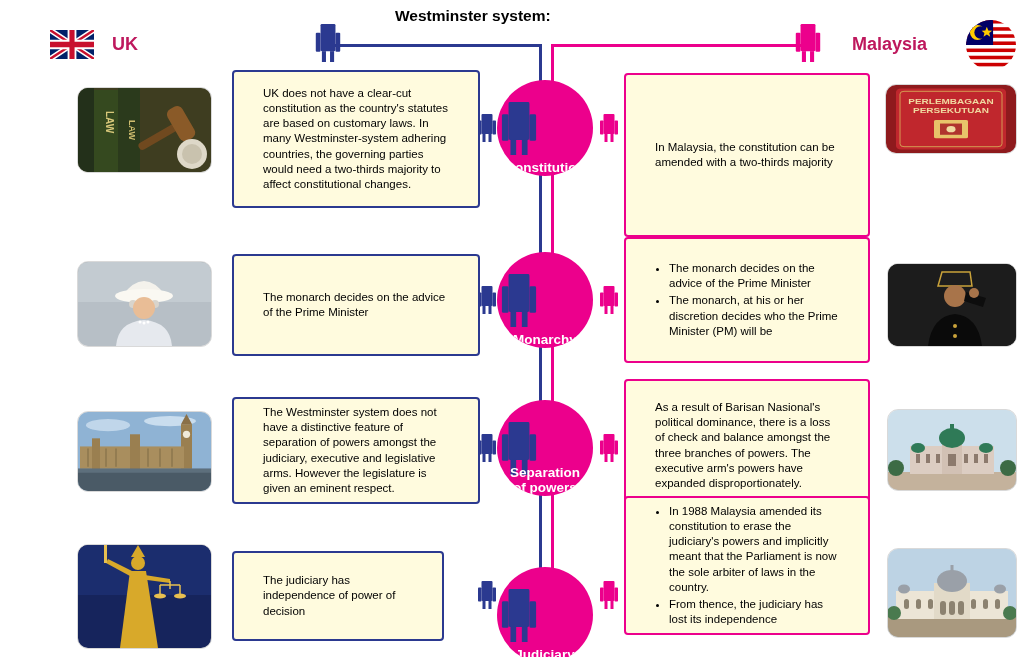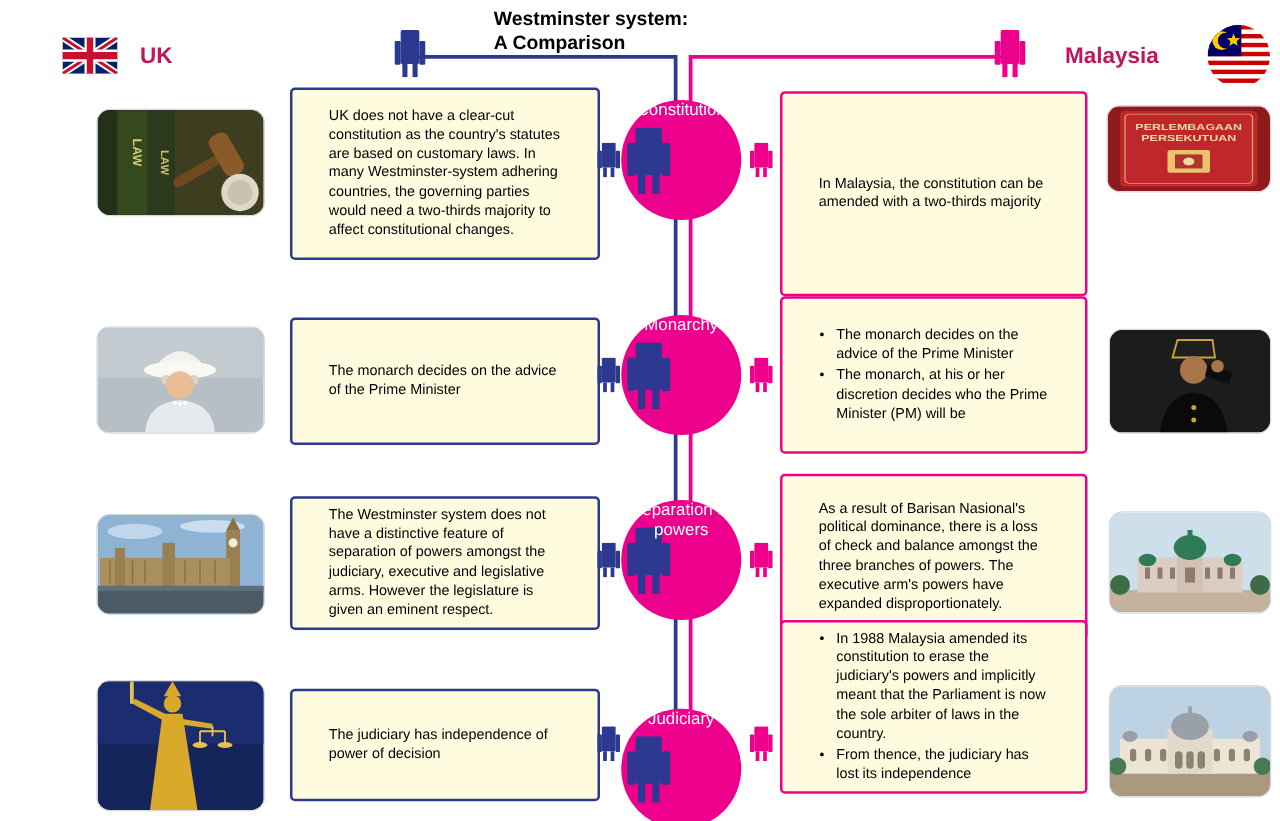--- a/index.html
+++ b/index.html
@@ -25,22 +25,22 @@
   .box{position:absolute;background:#FFFBDE;border:2.5px solid #2B3990;border-radius:4px;
        padding:8px 29px;font-size:11.5px;line-height:1.32;color:#000;
        display:flex;flex-direction:column;justify-content:center}
   .box.my{border-color:#EC008C}
   .box p{margin:0}
   .box p + p{margin-top:2px}
   .box ul{margin:0;padding-left:14px}
   .box li{margin:2px 0}
 
   .circle{position:absolute;width:96px;height:96px;border-radius:50%;background:#EC008C;
-          color:#fff;display:flex;align-items:flex-start;justify-content:center;text-align:center;
-          font-weight:normal;font-size:13.5px;line-height:1.15;overflow:hidden}
+          color:#fff;display:flex;align-items:flex-end;justify-content:center;text-align:center;
+          font-weight:bold;font-size:13.5px;line-height:1.15;overflow:hidden}
   .circle .big-chair{position:absolute;left:3px;top:21px;width:38px;height:55px;fill:#2B3990}
   .circle .topic{position:relative;z-index:2;width:86px}
 
   .photo{position:absolute;border-radius:10px;overflow:hidden;outline:1px solid rgba(0,0,0,.15)}
   .photo svg{display:block;width:100%;height:100%}
 </style>
 </head>
 <body>
 
 <div class="canvas">
@@ -55,21 +55,20 @@
     </symbol>
   </svg>
 
   <div class="line" style="left:330px;top:44px;width:210px;height:2.5px"></div>
   <div class="line pink" style="left:552px;top:44px;width:256px;height:2.5px"></div>
   <div class="line" style="left:539px;top:44px;width:2.5px;height:600px"></div>
   <div class="line pink" style="left:551px;top:44px;width:2.5px;height:600px"></div>
 
   <div class="title">
     <div>Westminster system:</div>
-    <div>A Comparison</div>
   </div>
 
   <svg class="flag" style="left:50px;top:30px;width:44px;height:29px" viewBox="0 0 60 36" preserveAspectRatio="none">
     <rect width="60" height="36" fill="#012169"></rect>
     <path d="M0,0 L60,36 M60,0 L0,36" stroke="#ffffff" stroke-width="7"></path>
     <path d="M0,0 L60,36 M60,0 L0,36" stroke="#C8102E" stroke-width="3"></path>
     <path d="M30,0 V36 M0,18 H60" stroke="#ffffff" stroke-width="12"></path>
     <path d="M30,0 V36 M0,18 H60" stroke="#C8102E" stroke-width="7"></path>
   </svg>
   <div class="country-label" style="left:112px;top:34px">UK</div>
@@ -301,21 +300,21 @@
           <line x1="92" y1="36" x2="92" y2="44"></line>
           <line x1="82" y1="40" x2="102" y2="40"></line>
           <line x1="82" y1="40" x2="82" y2="50"></line>
           <line x1="102" y1="40" x2="102" y2="50"></line>
         </g>
         <ellipse cx="82" cy="51" rx="6" ry="2.4" fill="#e8c050"></ellipse>
         <ellipse cx="102" cy="51" rx="6" ry="2.4" fill="#e8c050"></ellipse>
       </svg>
     </div>
 
-    <div class="box uk" style="left:232px;top:551px;width:248px;height:90px">
+    <div class="box uk" style="left:232px;top:551px;width:212px;height:90px">
       <p>The judiciary has independence of power of decision</p>
     </div>
 
     <svg class="chair chair-sm blue" style="left:477px;top:581px">
         <use href="#chair"></use>
       </svg>
     <div class="circle" style="left:497px;top:567px">
       <svg class="big-chair" viewBox="0 0 40 56">
           <use href="#chair"></use>
         </svg>

